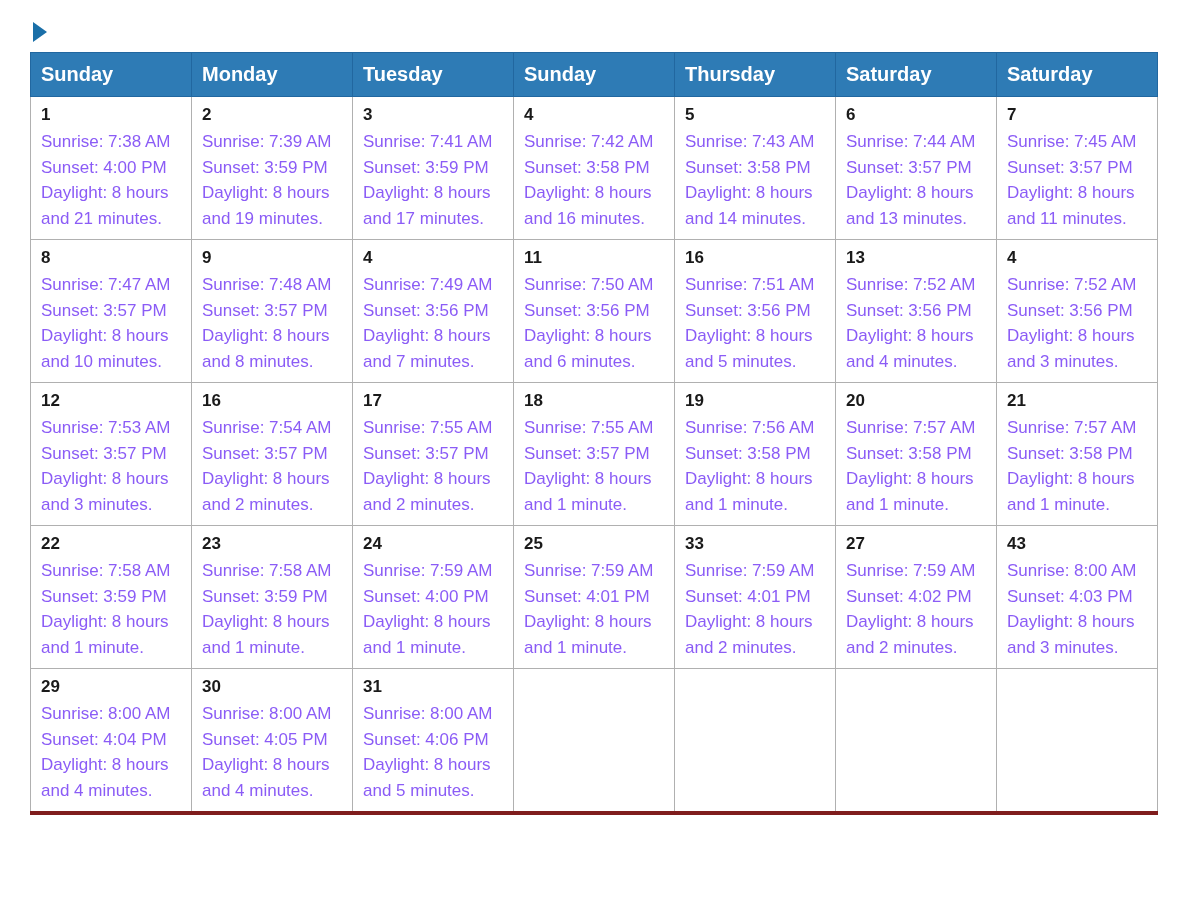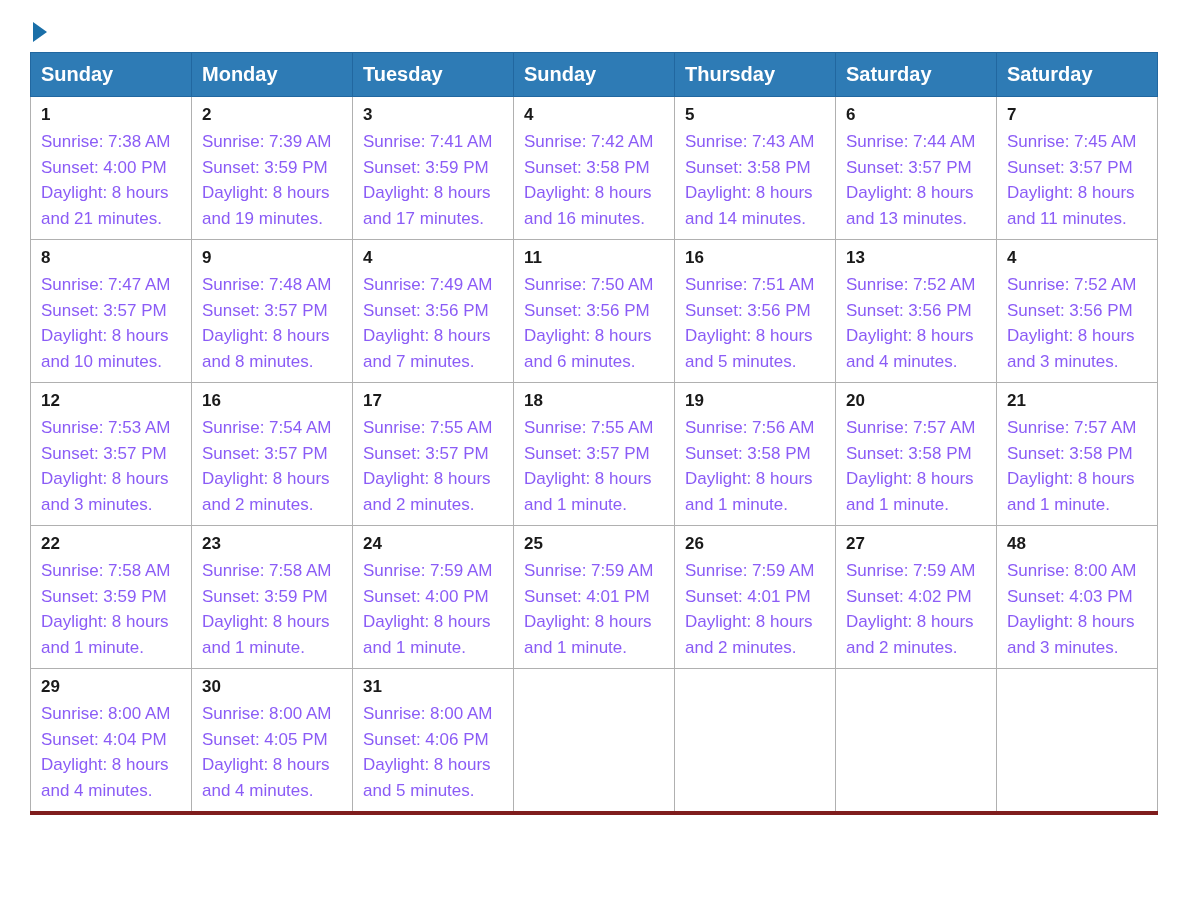--- a/index.html
+++ b/index.html
@@ -284,33 +284,33 @@
           Sunrise: 7:59 AM<br>Sunset: 4:00 PM<br>Daylight: 8 hours and 1 minute.
         </div>
       </td>
         <td>
         <div class="day-number">25</div>
         <div class="day-info">
           Sunrise: 7:59 AM<br>Sunset: 4:01 PM<br>Daylight: 8 hours and 1 minute.
         </div>
       </td>
         <td>
-        <div class="day-number">26</div>
+        <div class="day-number">33</div>
         <div class="day-info">
           Sunrise: 7:59 AM<br>Sunset: 4:01 PM<br>Daylight: 8 hours and 2 minutes.
         </div>
       </td>
         <td>
         <div class="day-number">27</div>
         <div class="day-info">
           Sunrise: 7:59 AM<br>Sunset: 4:02 PM<br>Daylight: 8 hours and 2 minutes.
         </div>
       </td>
         <td>
-        <div class="day-number">48</div>
+        <div class="day-number">43</div>
         <div class="day-info">
           Sunrise: 8:00 AM<br>Sunset: 4:03 PM<br>Daylight: 8 hours and 3 minutes.
         </div>
       </td>
       </tr>
       <tr>
         <td>
         <div class="day-number">29</div>
         <div class="day-info">
           Sunrise: 8:00 AM<br>Sunset: 4:04 PM<br>Daylight: 8 hours and 4 minutes.

